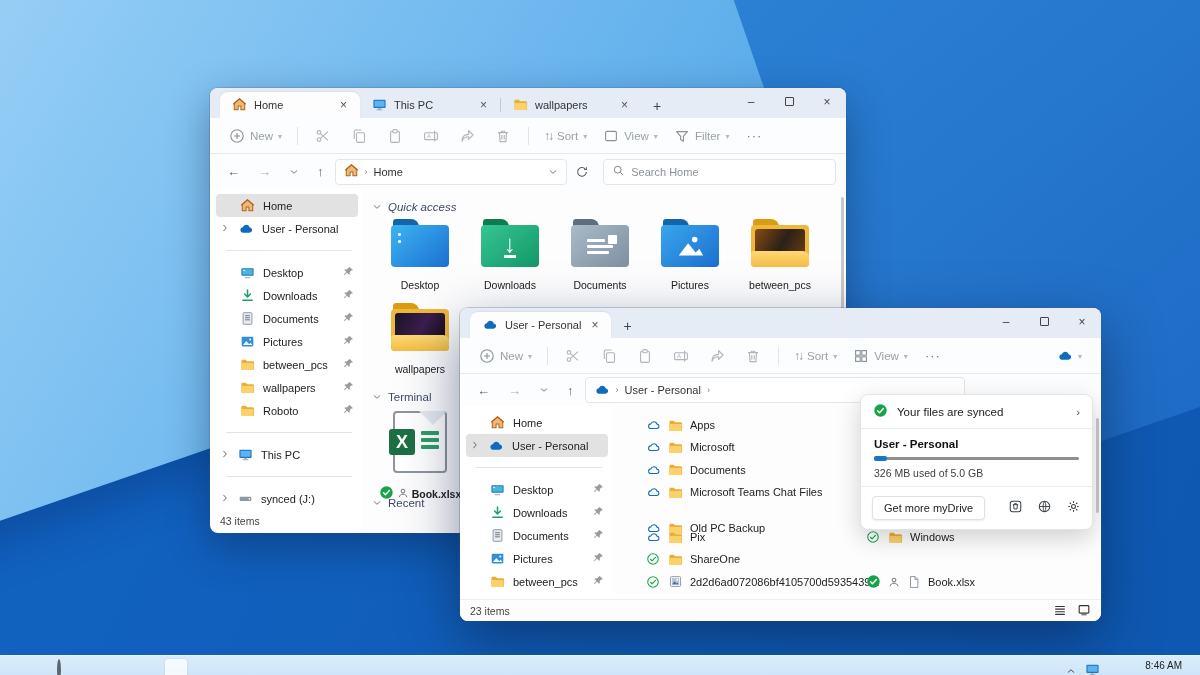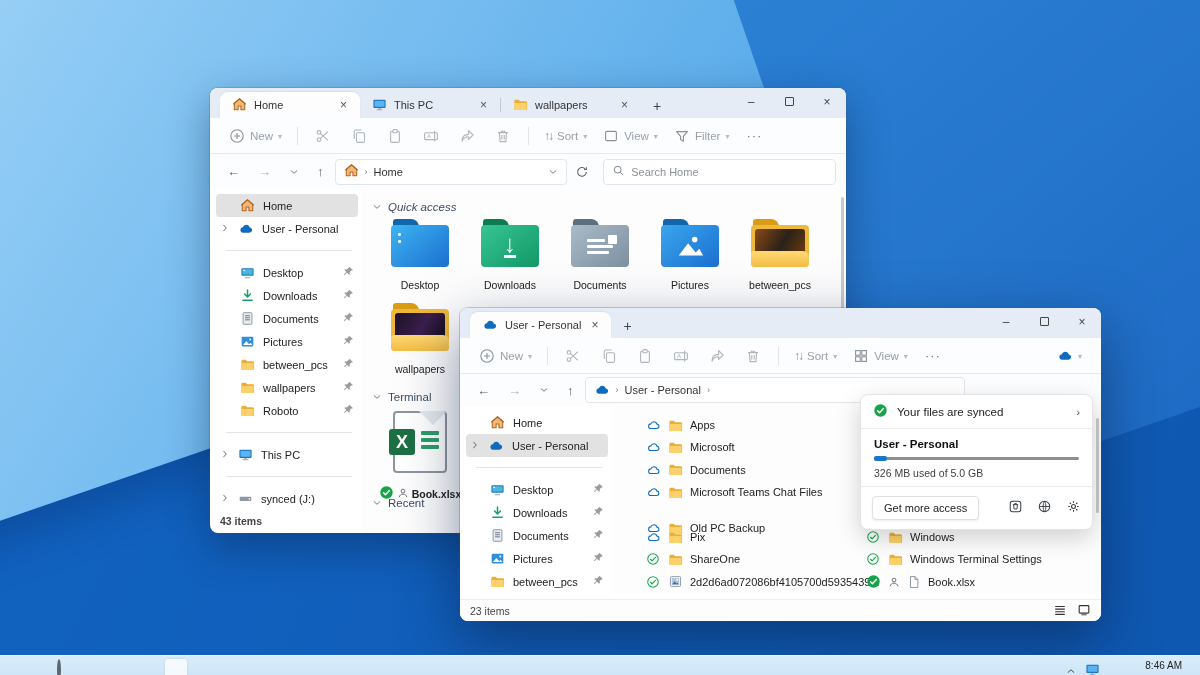--- a/index.html
+++ b/index.html
@@ -50,21 +50,21 @@
   .winbody { display:flex; position:relative; }
   .sidebar { width:152px; padding:5px 4px 0 6px; position:relative; flex-shrink:0; }
   .srow { display:flex; align-items:center; gap:8px; height:23px; padding:0 4px 0 8px; border-radius:4px; font-size:11px; color:#222; position:relative; }
   .srow .schev { width:10px; margin-left:-4px; color:#666; flex-shrink:0; }
   .srow.noexp { padding-left:24px; }
   .srow.sel { background:#e2e2e2; }
   .srow .slabel { flex:1; white-space:nowrap; overflow:hidden; }
   .srow .pin { flex-shrink:0; opacity:.75; }
   .sdiv { height:1px; background:#e4e4e4; margin:10px 6px 10px 10px; }
   .sscroll { position:absolute; right:0; top:14px; width:3px; border-radius:2px; background:#c9c9c9; }
-  .statusline { position:absolute; left:10px; font-size:10.5px; color:#444;font-weight:bold; }
+  .statusline { position:absolute; left:10px; font-size:10.5px; color:#444; }
 
   .content { flex:1; position:relative; background:#fdfdfe; }
   .sechdr { display:flex; align-items:center; gap:6px; font-size:11.5px; color:#3b4a63; position:absolute; }
   .sechdr svg { transform:translateY(1px); }
 
   
   .tile { position:absolute; width:88px; text-align:center; }
   .tile .tname { font-size:10.5px; color:#222; margin-top:12px; white-space:nowrap; }
   .bigfolder { position:relative; width:58px; height:48px; margin:0 auto; }
   .bf-tab { position:absolute; top:0; left:2px; width:26px; height:12px; border-radius:3px 8px 0 0; }
@@ -880,36 +880,20 @@
             </span>
 
     <span style="display:flex">
               <svg width="15" height="15" viewBox="0 0 16 16" fill="none">
                 <path d="M1.5 4.2c0-.8.6-1.4 1.4-1.4h3.2l1.5 1.6h6c.8 0 1.4.6 1.4 1.4v6.6c0 .8-.6 1.4-1.4 1.4H2.9c-.8 0-1.4-.6-1.4-1.4Z" fill="#e9ae33"></path>
                 <path d="M1.5 6.4h13v6c0 .8-.6 1.4-1.4 1.4H2.9c-.8 0-1.4-.6-1.4-1.4Z" fill="#fcd06a"></path>
               </svg>
             </span>
     <span>Windows</span>
   </div>
-  <div class="frow" style="left:254px; top:143.39999999999998px">
-    <span class="sico">
-              <svg width="14" height="14" viewBox="0 0 16 16" fill="none">
-                <circle cx="8" cy="8" r="6" stroke="#16a34a" stroke-width="1.2" fill="#fff"></circle>
-                <path d="M5.2 8.3l1.8 1.8 3.8-4" stroke="#16a34a" stroke-width="1.3" stroke-linecap="round" stroke-linejoin="round"></path>
-              </svg>
-            </span>
-
-    <span style="display:flex">
-              <svg width="15" height="15" viewBox="0 0 16 16" fill="none">
-                <path d="M1.5 4.2c0-.8.6-1.4 1.4-1.4h3.2l1.5 1.6h6c.8 0 1.4.6 1.4 1.4v6.6c0 .8-.6 1.4-1.4 1.4H2.9c-.8 0-1.4-.6-1.4-1.4Z" fill="#e9ae33"></path>
-                <path d="M1.5 6.4h13v6c0 .8-.6 1.4-1.4 1.4H2.9c-.8 0-1.4-.6-1.4-1.4Z" fill="#fcd06a"></path>
-              </svg>
-            </span>
-    <span>Windows Terminal Settings</span>
-  </div>
   <div class="frow" style="left:254px; top:165.79999999999998px">
     <span class="sico">
               <svg width="15" height="15" viewBox="0 0 16 16" fill="none">
                 <circle cx="8" cy="8" r="6.6" fill="#16a34a"></circle>
                 <path d="M4.9 8.3l2 2 4.2-4.4" stroke="#fff" stroke-width="1.6" stroke-linecap="round" stroke-linejoin="round"></path>
               </svg>
             </span>
     <span style="display:flex">
               <svg width="12" height="12" viewBox="0 0 16 16" fill="none">
                 <circle cx="8" cy="5.4" r="2.5" stroke="#6a7077" stroke-width="1.3"></circle>
@@ -938,21 +922,21 @@
         <span class="odchev">›</span>
       </div>
       <div class="od-acct">
         <div class="aname">User - Personal</div>
         <div class="od-track">
             <div class="od-fill" id="odfill" style="width: 6.4%;"></div>
           </div>
         <div class="od-usage">326 MB used of 5.0 GB</div>
       </div>
       <div class="od-foot">
-        <button class="od-btn">Get more access</button>
+        <button class="od-btn">Get more myDrive</button>
         <div class="od-ficons">
           <span><svg width="15" height="15" viewBox="0 0 16 16" fill="none">
                 <rect x="2.4" y="2.4" width="11.2" height="11.2" rx="2.4" stroke="#3c4248" stroke-width="1.1"></rect>
                 <path d="M5.2 6h5.6M7 6V4.9h2V6M6 6l.4 4.6h3.2L10 6" stroke="#3c4248" stroke-width="1"></path>
               </svg></span>
           <span><svg width="15" height="15" viewBox="0 0 16 16" fill="none">
                 <circle cx="8" cy="8" r="5.6" stroke="#3c4248" stroke-width="1.1"></circle>
                 <path d="M2.4 8h11.2M8 2.4c2 1.9 2 9.3 0 11.2M8 2.4c-2 1.9-2 9.3 0 11.2" stroke="#3c4248" stroke-width="1"></path>
               </svg></span>
           <span><svg width="15" height="15" viewBox="0 0 16 16" fill="none">

